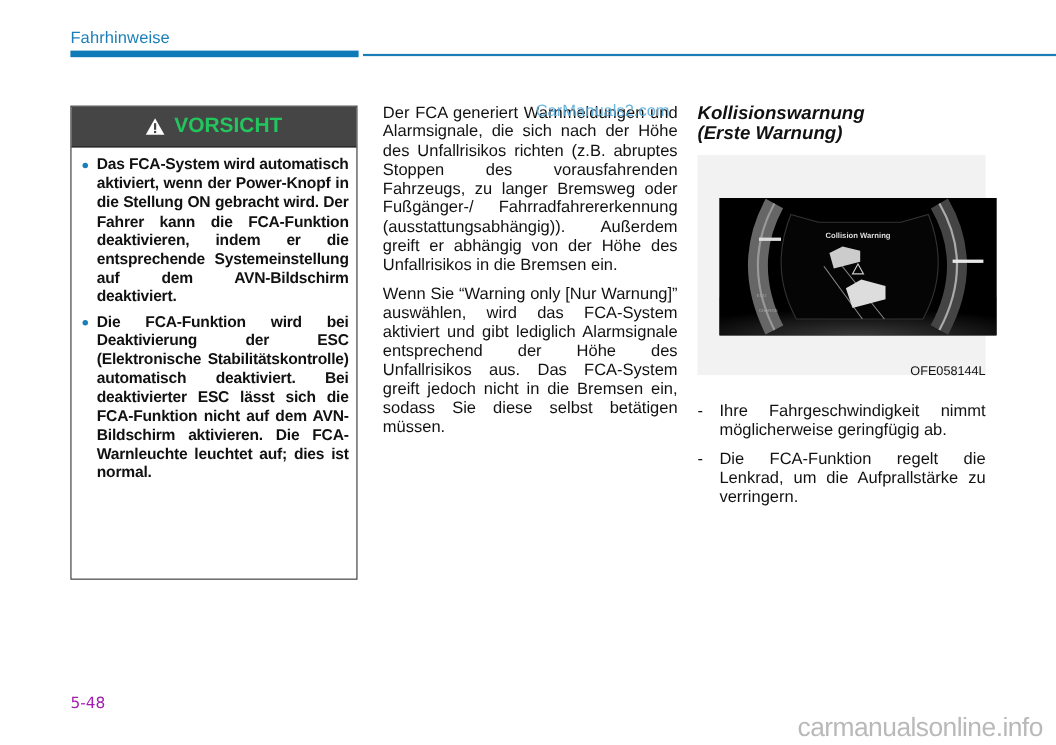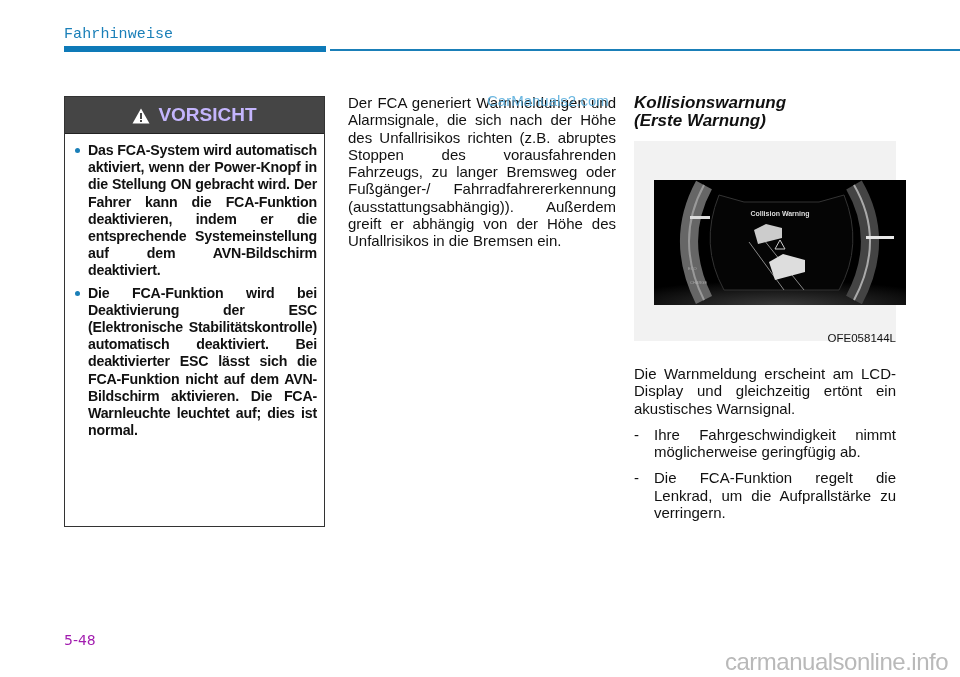--- a/index.html
+++ b/index.html
@@ -1,24 +1,24 @@
 <!DOCTYPE html>
 <html><head>
 <meta charset="utf-8">
 <style>
   html, body { margin:0; padding:0; background:#ffffff; }
   body { width:960px; height:677px; position:relative; overflow:hidden; font-family:"Liberation Sans", sans-serif; color:#111; }
 
-  .section-label { position:absolute; left:64px; top:26px; font-family:Liberation Mono, monospace; font-size:15px; color:#1a7fb8; letter-spacing:0.1px; }
+  .section-label { position:absolute; left:64px; top:26px; font-family:Liberation Sans, sans-serif; font-size:15px; color:#1a7fb8; letter-spacing:0.1px; }
   .rule-thick { position:absolute; left:64px; top:46px; width:262px; height:6px; background:#0e7ab8; }
   .rule-thin { position:absolute; left:330px; top:49px; width:630px; height:2px; background:#1a7fb8; }
 
   
   .caution { position:absolute; left:64px; top:96px; width:261px; height:431px; border:1.5px solid #333; box-sizing:border-box; background:#fff; }
-  .caution-header { height:36px; background:#454545; color:#c4b5fd; display:flex; align-items:center; justify-content:center; font-weight:bold; font-size:19px; border-bottom:1.5px solid #222; }
+  .caution-header { height:36px; background:#454545; color:#22c55e; display:flex; align-items:center; justify-content:center; font-weight:bold; font-size:19px; border-bottom:1.5px solid #222; }
   .caution-header .warn-icon { width:18px; height:16px; margin-right:8px; display:inline-block; }
   .caution-body { padding:8px 7px 0 9px; }
   .caution-item { position:relative; padding-left:14px; font-weight:bold; font-size:14.2px; line-height:17.2px; text-align:justify; margin-bottom:5px; letter-spacing:-0.2px; }
   .caution-item .bullet { position:absolute; left:1px; top:6px; width:5px; height:5px; border-radius:50%; background:#1a7fb8; }
 
   
   .mid { position:absolute; left:348px; top:94px; width:268px; }
   .h2 { color:#3d9ccf; font-weight:bold; font-size:18px; line-height:18px; margin:0 0 10px 0; }
   .para { font-size:15px; line-height:17.3px; text-align:justify; text-align-last:left; margin:0 0 9px 0; color:#111; }
   .watermark { position:absolute; left:487px; top:92px; color:#5aaedc; font-size:15px; opacity:0.9; }
@@ -55,20 +55,21 @@
     <span>VORSICHT</span>
   </div>
   <div class="caution-body">
     <div class="caution-item"><span class="bullet"></span><span>Das FCA-System wird automatisch aktiviert, wenn der Power-Knopf in die Stellung ON gebracht wird. Der Fahrer kann die FCA-Funktion deaktivieren, indem er die entsprechende Systemeinstellung auf dem AVN-Bildschirm deaktiviert.</span></div>
     <div class="caution-item"><span class="bullet"></span><span>Die FCA-Funktion wird bei Deaktivierung der ESC (Elektronische Stabilitätskontrolle) automatisch deaktiviert. Bei deaktivierter ESC lässt sich die FCA-Funktion nicht auf dem AVN-Bildschirm aktivieren. Die FCA-Warnleuchte leuchtet auf; dies ist normal.</span></div>
   </div>
 </div>
 
 <div class="mid">
   <p class="para">Der FCA generiert Warnmeldungen und Alarmsignale, die sich nach der Höhe des Unfallrisikos richten (z.B. abruptes Stoppen des vorausfahrenden Fahrzeugs, zu langer Bremsweg oder Fußgänger-/ Fahrradfahrererkennung (ausstattungsabhängig)). Außerdem greift er abhängig von der Höhe des Unfallrisikos in die Bremsen ein.</p>
+  <p class="para">Wenn Sie “Warning only [Nur Warnung]” auswählen, wird das FCA-System aktiviert und gibt lediglich Alarmsignale entsprechend der Höhe des Unfallrisikos aus. Das FCA-System greift jedoch nicht in die Bremsen ein, sodass Sie diese selbst betätigen müssen.</p>
 </div>
 <div class="watermark">CarManuals2.com</div>
 
 <div class="right">
   <div class="h3">Kollisionswarnung</div>
   <div class="h3">(Erste Warnung)</div>
 </div>
 
 <div class="figure">
   <div class="screen">
@@ -104,19 +105,18 @@
       <path d="M115 82 l14 -8 l22 6 l0 12 l-30 8 z" fill="#ddd"></path>
       <path d="M126 60 l5 9 l-10 0 z" fill="none" stroke="#ccc" stroke-width="1"></path>
       <text x="34" y="90" fill="#aaa" font-size="4" font-family="Liberation Sans, sans-serif">ECO</text>
       <text x="36" y="104" fill="#aaa" font-size="4" font-family="Liberation Sans, sans-serif">CHARGE</text>
     </svg>
   </div>
 </div>
 <div class="fig-caption">OFE058144L</div>
 
 <div class="right-text">
-  <p class="para">Die Warnmeldung erscheint am LCD-Display und gleichzeitig ertönt ein akustisches Warnsignal.</p>
   <div class="dash-item"><span class="dash">-</span><span>Ihre Fahrgeschwindigkeit nimmt möglicherweise geringfügig ab.</span></div>
   <div class="dash-item"><span class="dash">-</span><span>Die FCA-Funktion regelt die Lenkrad, um die Aufprallstärke zu verringern.</span></div>
 </div>
 
 <div class="page-num">5-48</div>
 <div class="site-mark">carmanualsonline.info</div>
 
 </body></html>

